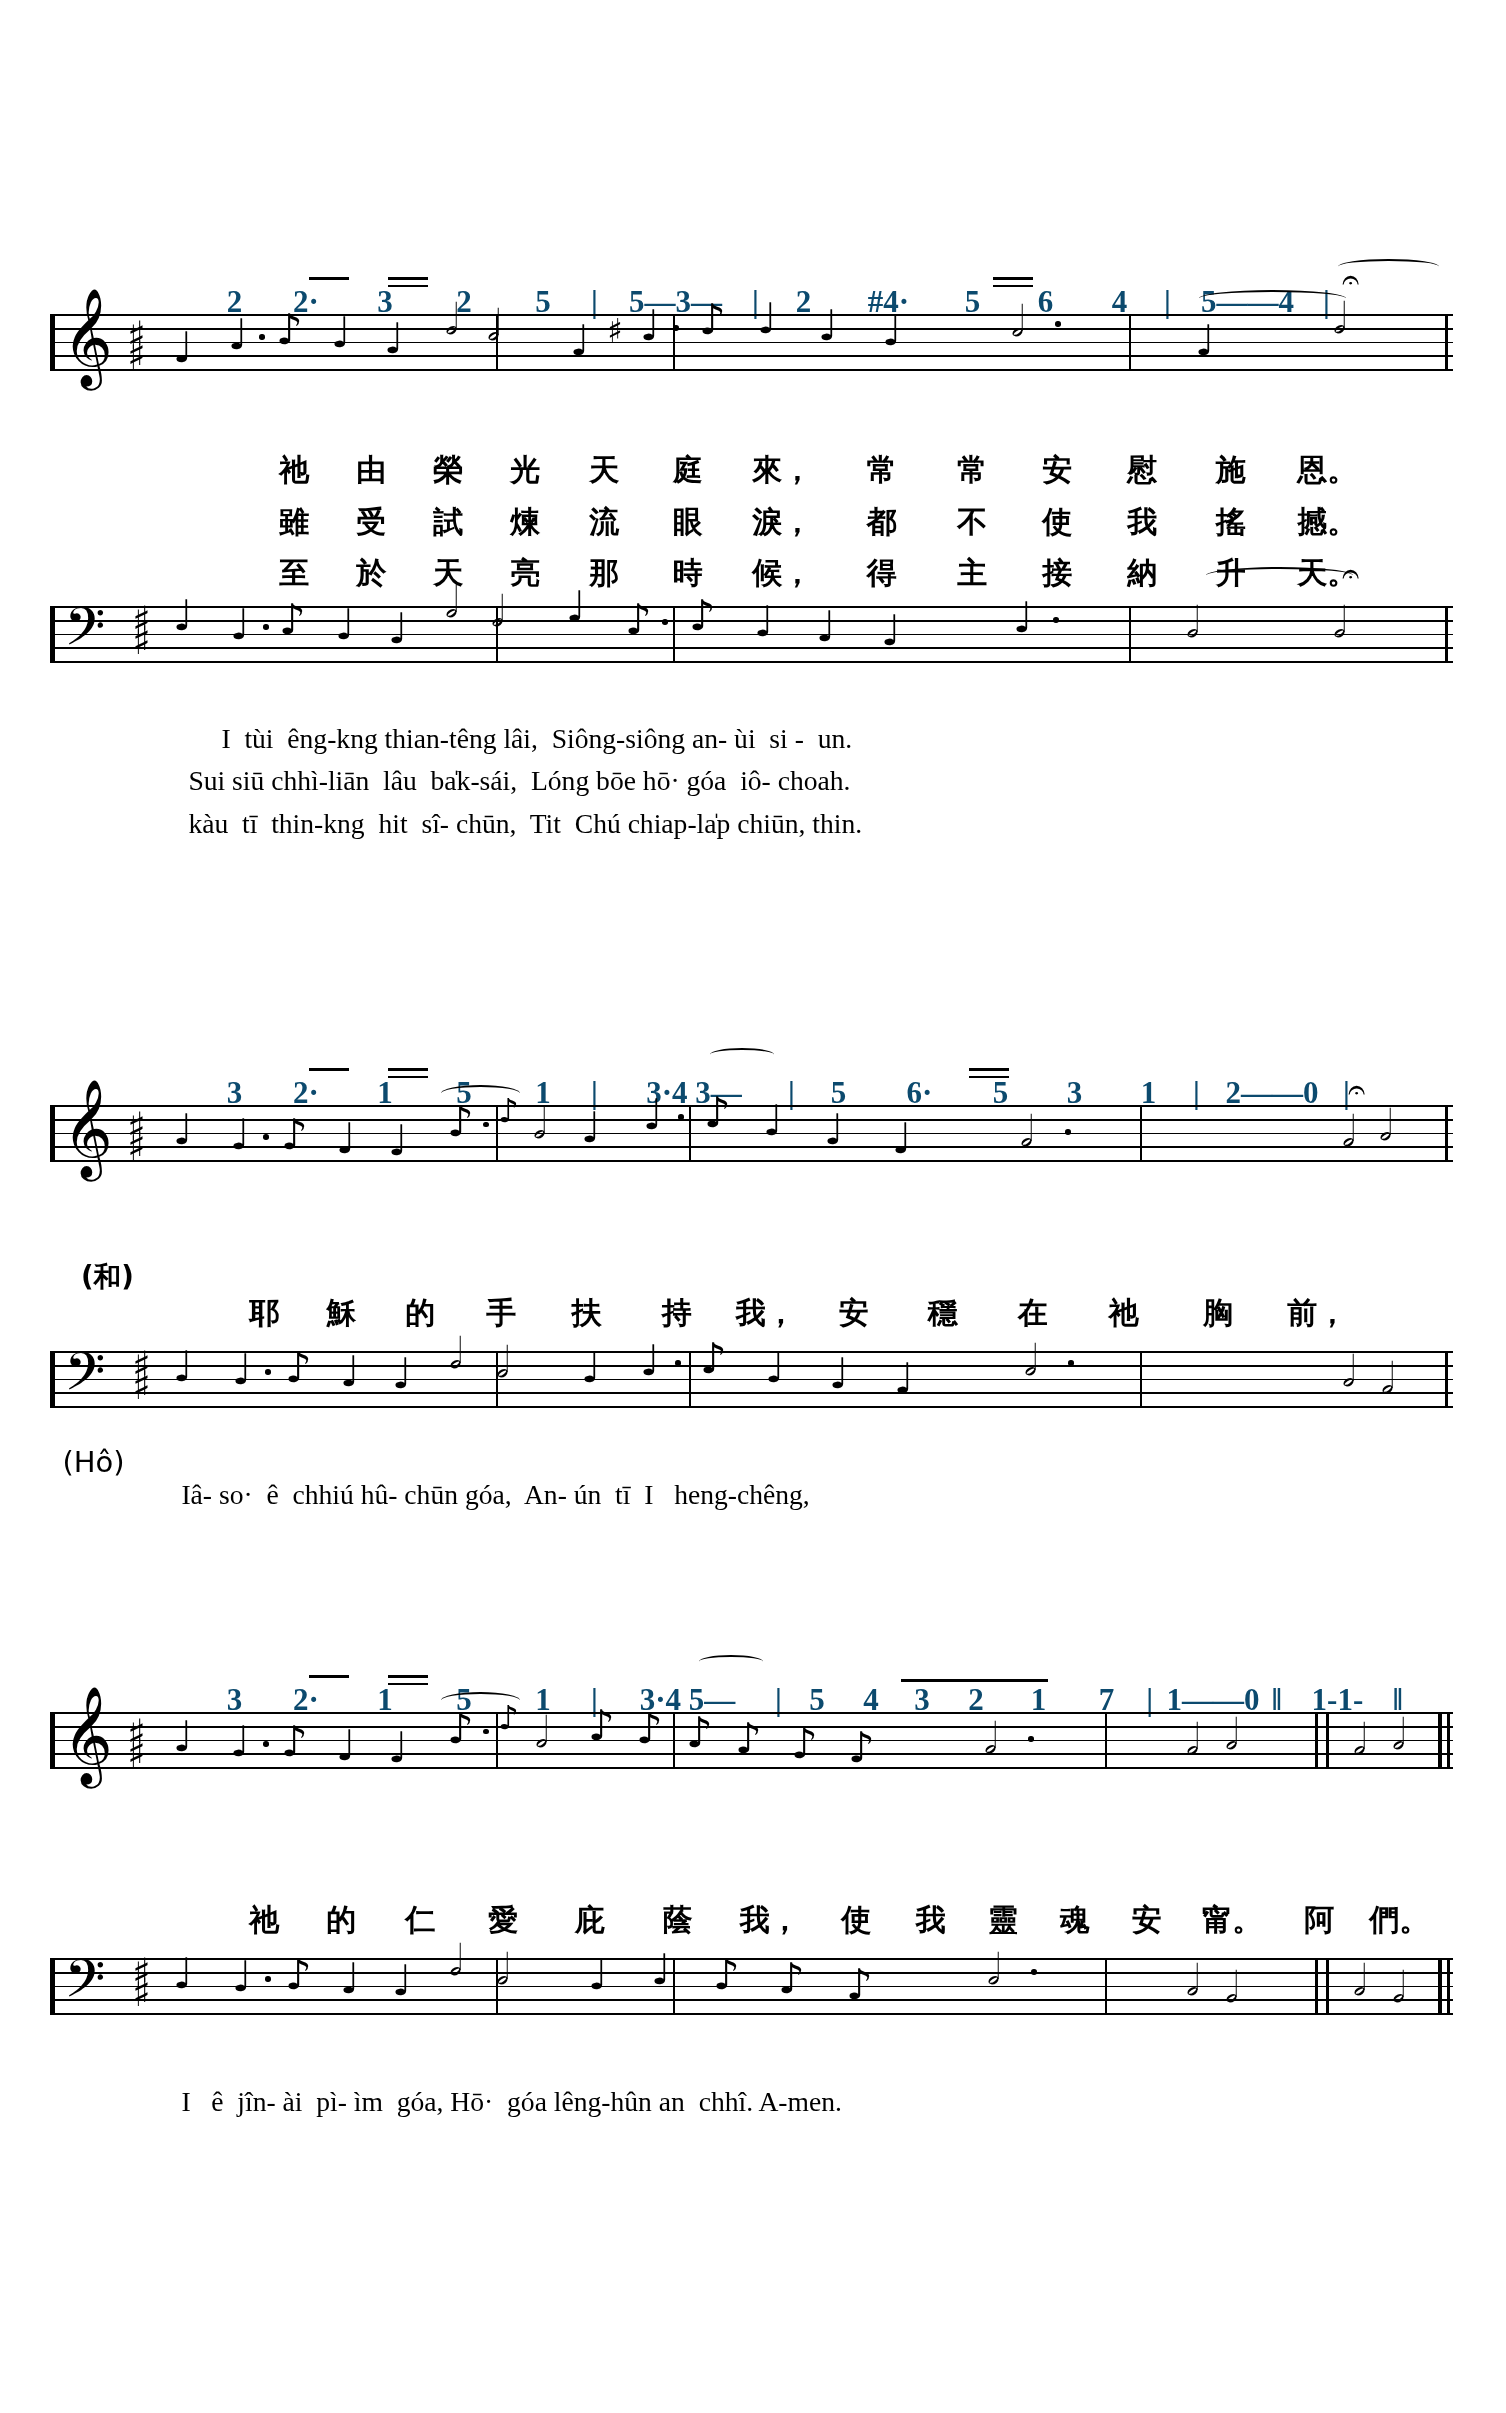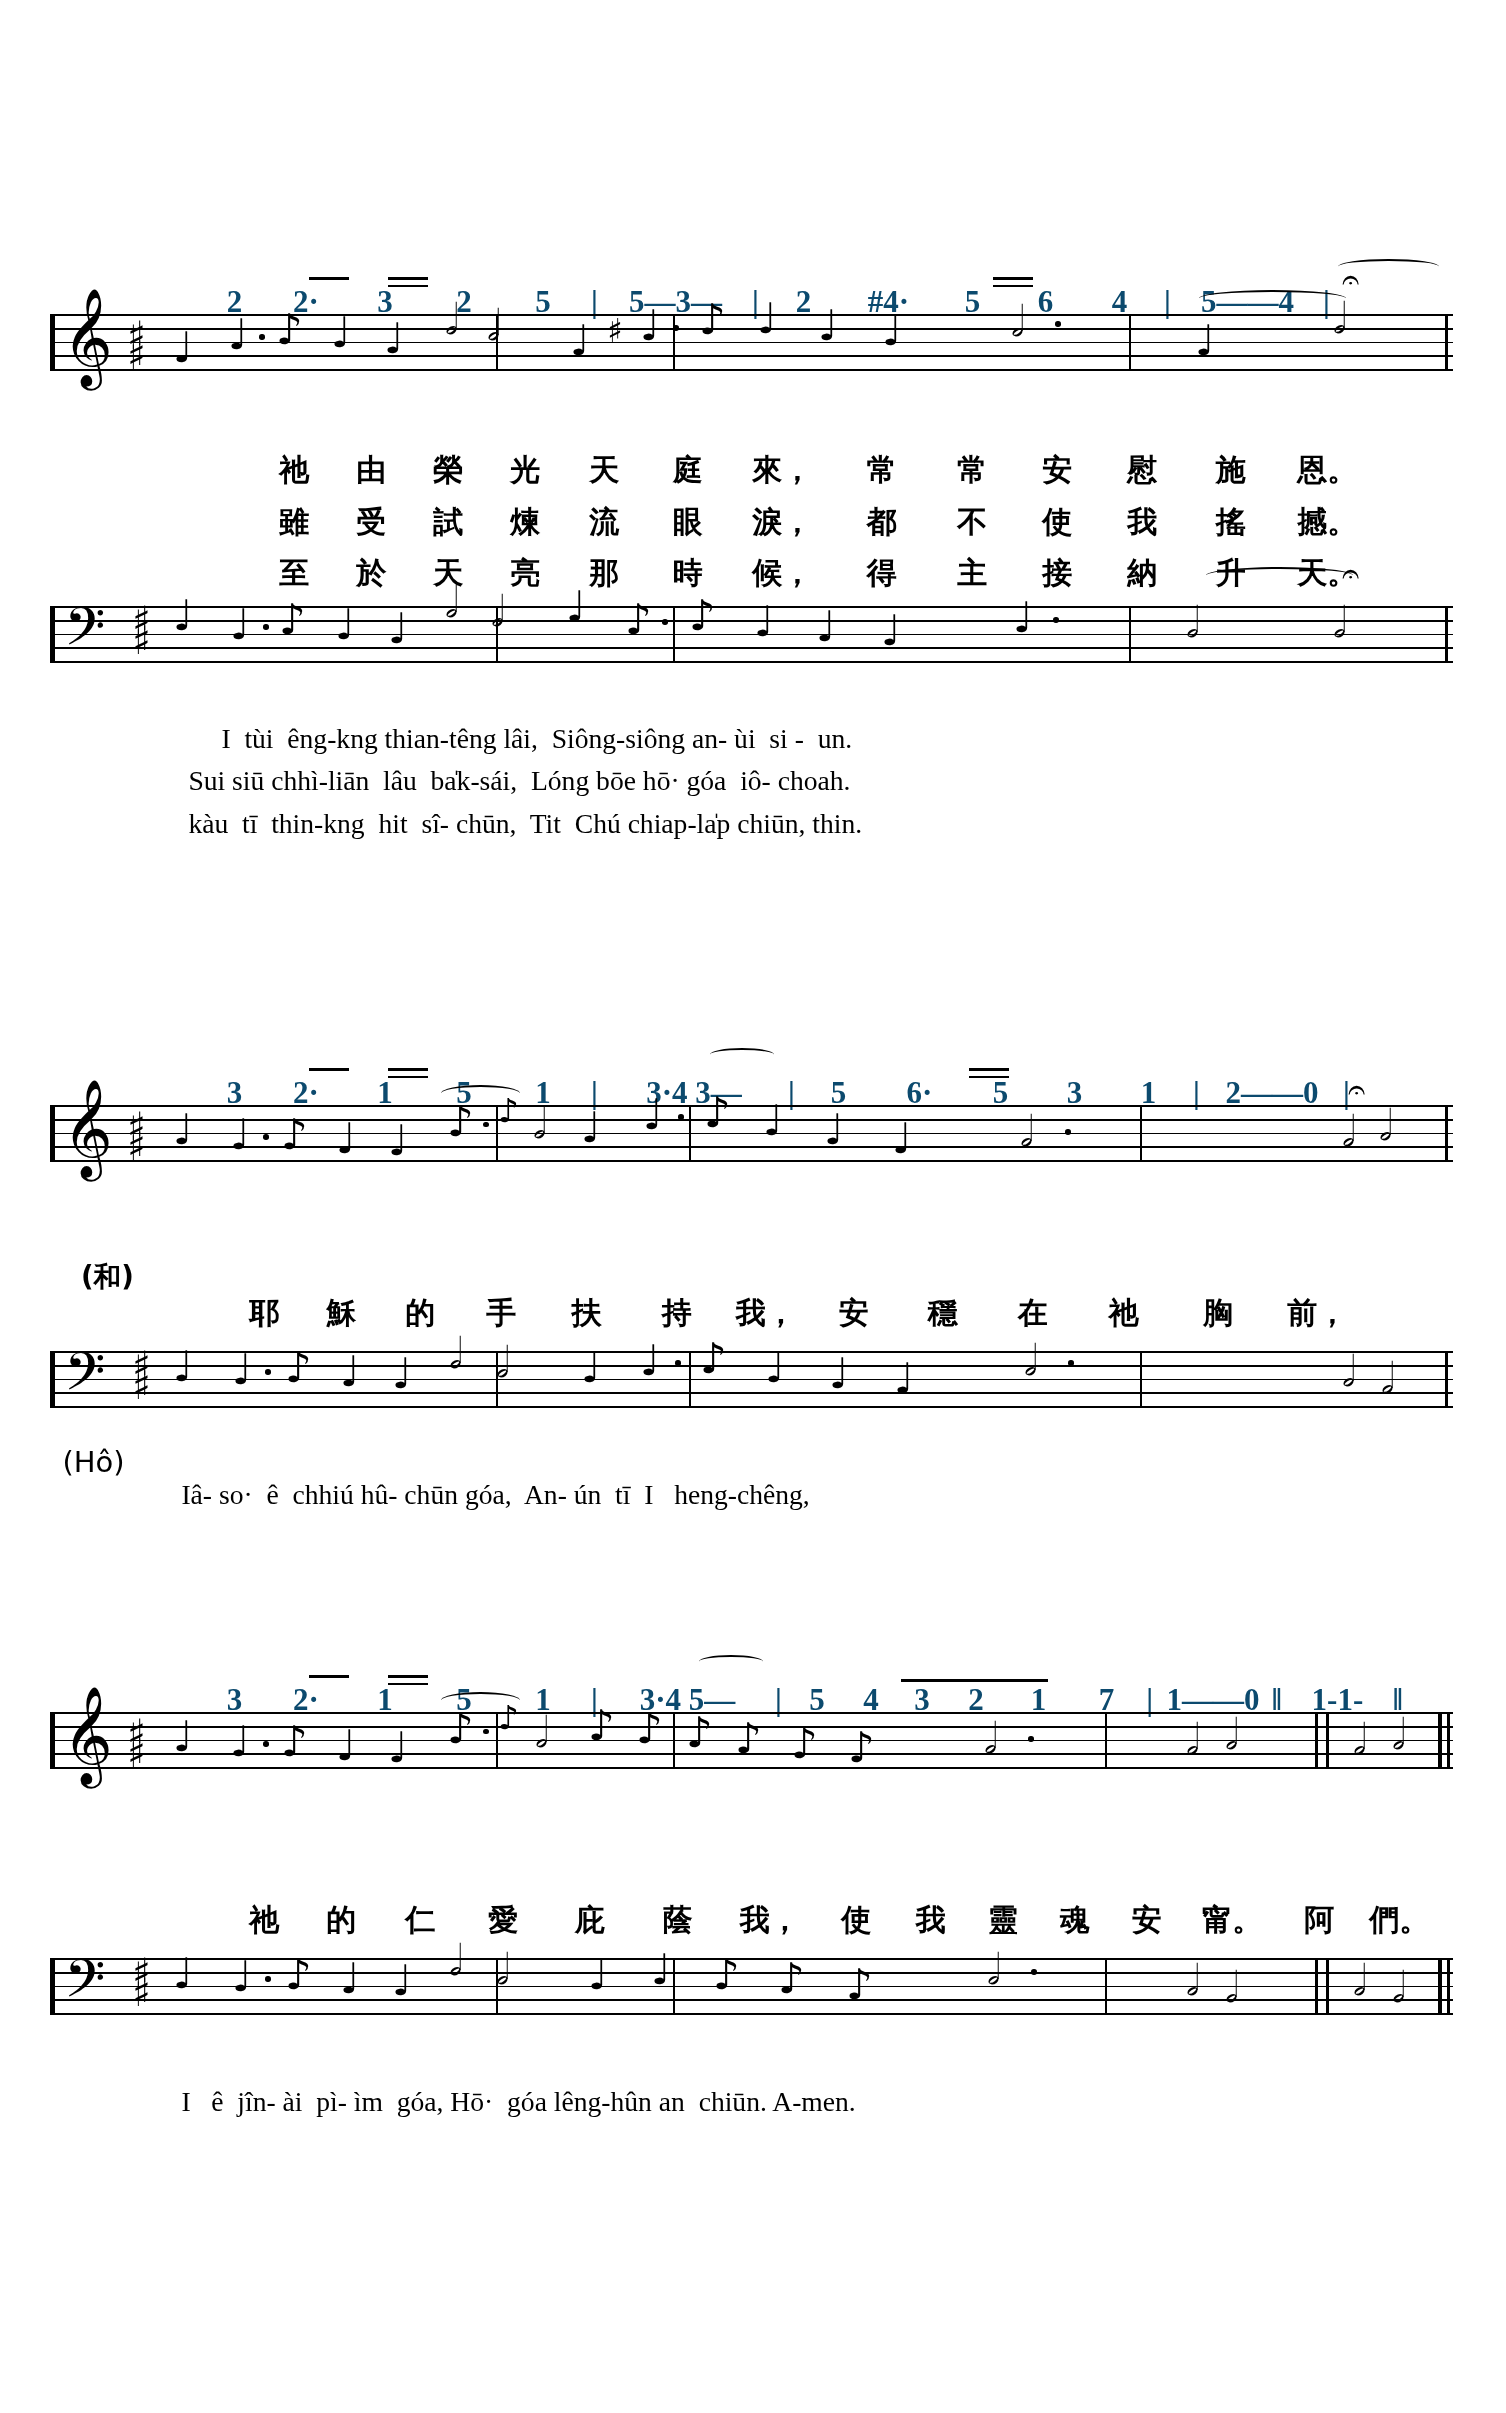--- a/index.html
+++ b/index.html
@@ -499,18 +499,18 @@
       <div class="note" style="left:791px; top:5.5px;">♪</div>
       <div class="note" style="left:932px; top:-9.2px;">𝅗𝅥</div>
       <div class="dot" style="left:976px; top:11px;"></div>
       <div class="note" style="left:1131px; top:1.8px;">𝅗𝅥</div>
       <div class="note" style="left:1170px; top:9.2px;">𝅗𝅥</div>
       <div class="note" style="left:1298px; top:1.8px;">𝅗𝅥</div>
       <div class="note" style="left:1337px; top:9.2px;">𝅗𝅥</div>
     </div>
 
     <div class="lyricrow lyric-rom" style="top:399px; left:85px;">
-      <span>I   ê  jîn- ài  pì- ìm  góa, Hō·  góa lêng-hûn an  chiūn. A-men.</span>
+      <span>I   ê  jîn- ài  pì- ìm  góa, Hō·  góa lêng-hûn an  chhî. A-men.</span>
     </div>
   </div>
 
 </div>
 
 
 </body></html>

